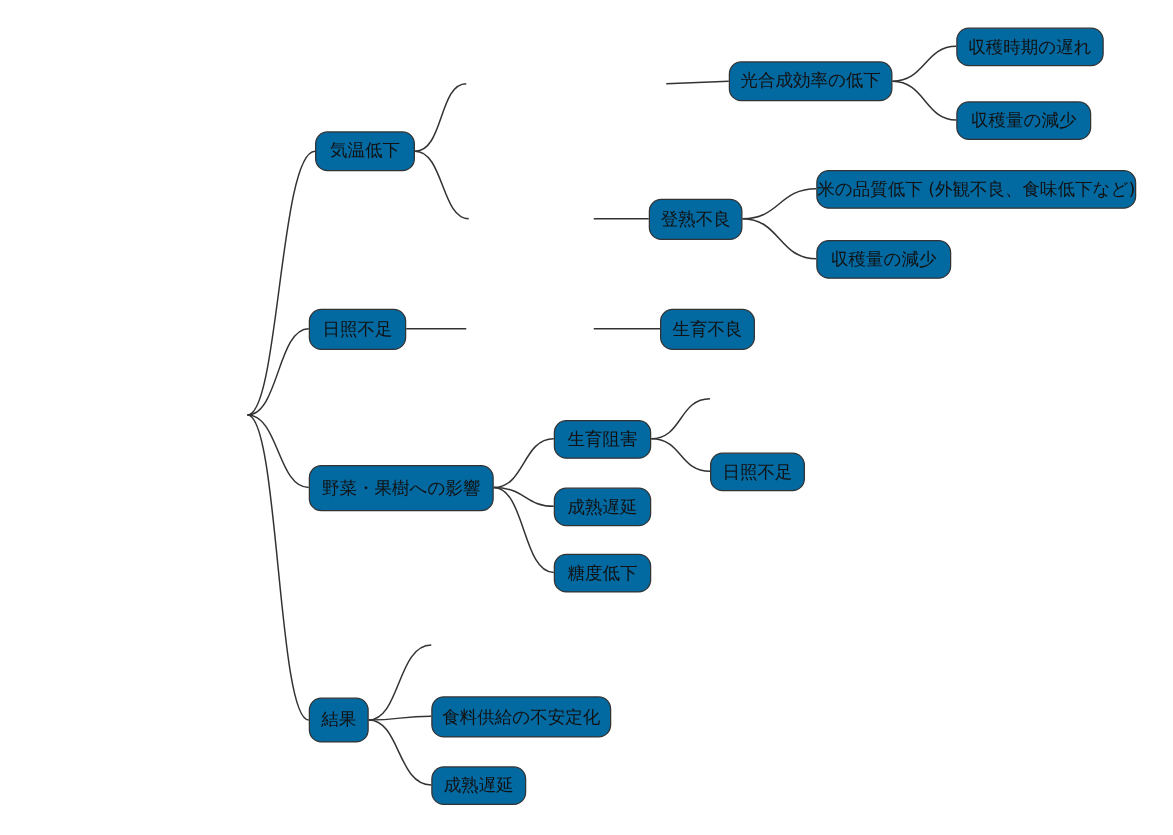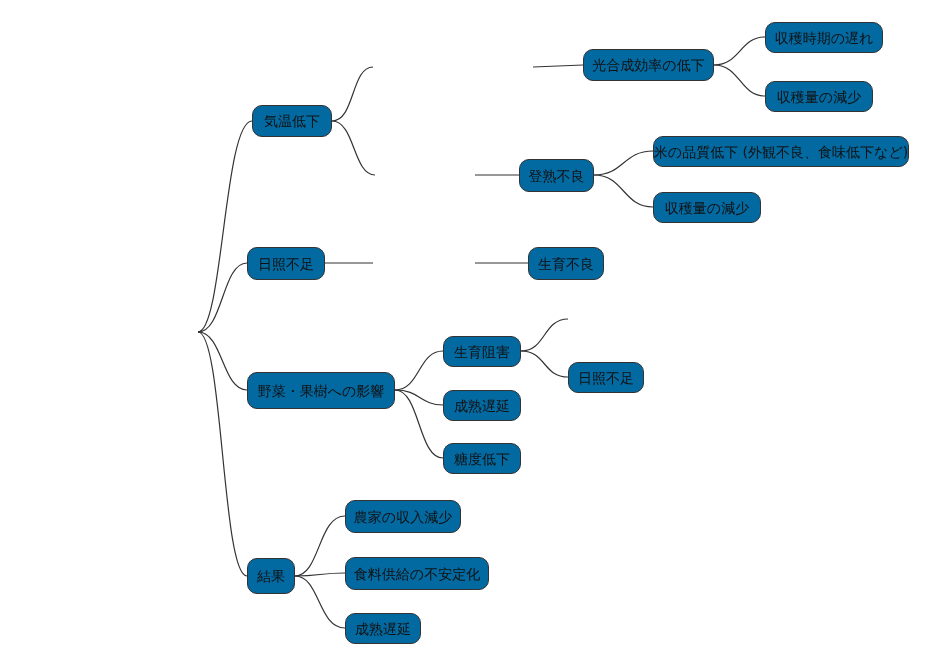--- a/index.html
+++ b/index.html
@@ -81,17 +81,16 @@
   <div class="node" style="left:247px;top:247px;width:78px;height:33px">日照不足</div>
   <div class="node" style="left:528px;top:247px;width:76px;height:33px">生育不良</div>
 
   <div class="node" style="left:247px;top:372px;width:148px;height:37px">野菜・果樹への影響</div>
   <div class="node" style="left:443px;top:336px;width:78px;height:31px">生育阻害</div>
   <div class="node" style="left:568px;top:362px;width:76px;height:31px">日照不足</div>
   <div class="node" style="left:443px;top:390px;width:78px;height:31px">成熟遅延</div>
   <div class="node" style="left:443px;top:443px;width:78px;height:31px">糖度低下</div>
 
   <div class="node" style="left:247px;top:558px;width:48px;height:36px">結果</div>
-  <div class="node" style="left:345px;top:500px;width:116px;height:33px">農家の収入減少</div>
   <div class="node" style="left:345px;top:557px;width:144px;height:33px">食料供給の不安定化</div>
   <div class="node" style="left:345px;top:613px;width:76px;height:31px">成熟遅延</div>
 
 </div>
 
 </body></html>

